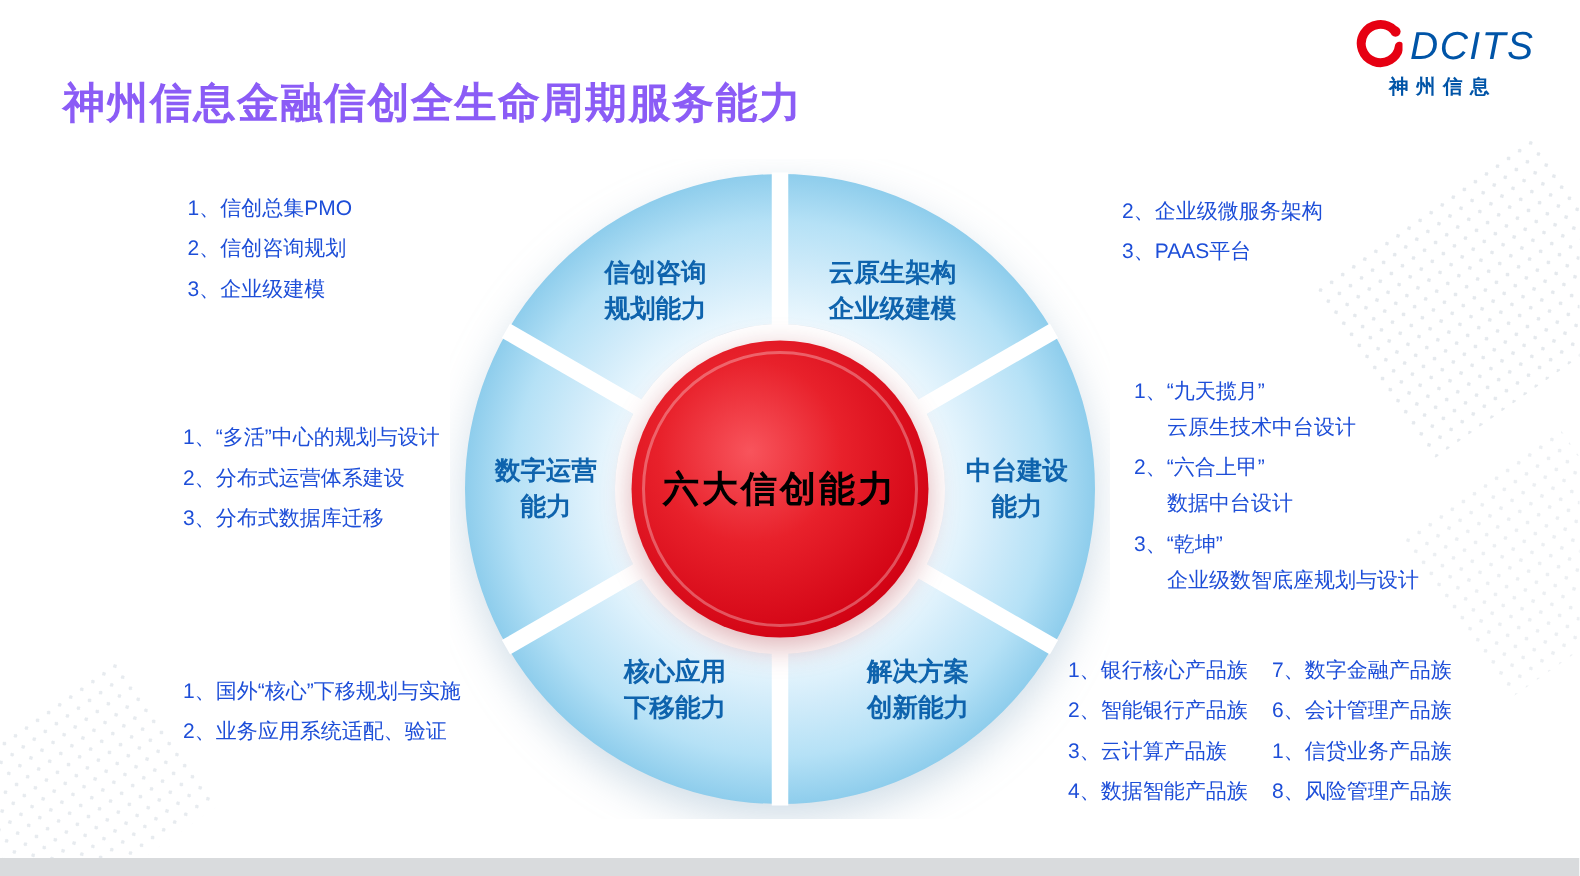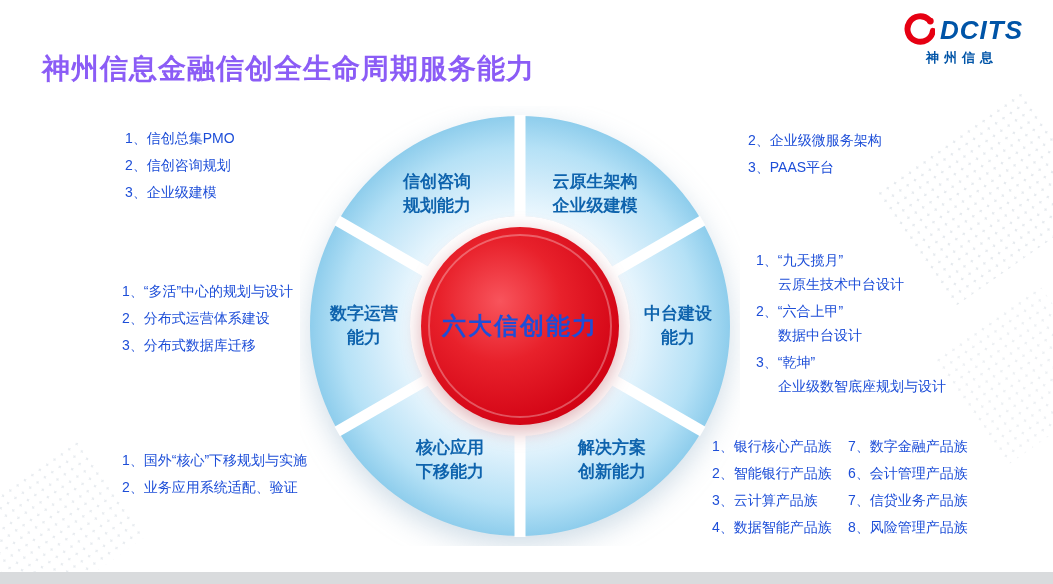--- a/index.html
+++ b/index.html
@@ -14,34 +14,34 @@
   
   .page-title {
     position:absolute; left:42px; top:50px;
     font-size:28px; font-weight:800; color:#8b5cf6; letter-spacing:1px;
     white-space:nowrap;
   }
 
   
   .logo { position:absolute; top:13px; right:30px; display:flex; flex-direction:column; align-items:center; }
   .logo-row { display:flex; align-items:center; gap:5px; }
-  .logo-brand { color:#0054A7; font-size:26px; font-weight:700; font-style:italic; letter-spacing:1px; }
+  .logo-brand { color:#0054A7; font-size:26px; font-weight:400; font-style:italic; letter-spacing:1px; }
   .logo-sub { color:#0054A7; font-size:13px; font-weight:700; letter-spacing:5px; margin-top:2px; }
 
   
   .wheel { position:absolute; left:300px; top:106px; width:440px; height:440px; }
   .wheel svg { position:absolute; left:0; top:0; }
   .seg-label {
     position:absolute; transform:translate(-50%,-50%);
     text-align:center; color:#0E63AD; font-weight:800; font-size:17px;
     line-height:1.4; white-space:nowrap;
   }
   .center-label {
     position:absolute; left:220px; top:220px; transform:translate(-50%,-50%);
-    color:#1d4ed8; font-size:24px; font-weight:800; letter-spacing:2px; white-space:nowrap;
+    color:#000000; font-size:24px; font-weight:800; letter-spacing:2px; white-space:nowrap;
   }
 
   
   .list { position:absolute; color:#1d4ed8; font-size:14px; font-weight:500; }
   .list .li { margin-bottom:9px; white-space:nowrap; }
   .list .li-main { margin-bottom:6px; white-space:nowrap; }
   .list .li-sub { margin-left:22px; margin-bottom:9px; white-space:nowrap; }
 
   
   .dots {
@@ -177,19 +177,19 @@
 
   <div class="list" style="left:712px; top:438px;">
     <div class="li">1、银行核心产品族</div>
     <div class="li">2、智能银行产品族</div>
     <div class="li">3、云计算产品族</div>
     <div class="li">4、数据智能产品族</div>
   </div>
   <div class="list" style="left:848px; top:438px;">
     <div class="li">7、数字金融产品族</div>
     <div class="li">6、会计管理产品族</div>
-    <div class="li">7、信贷业务产品族</div>
+    <div class="li">1、信贷业务产品族</div>
     <div class="li">8、风险管理产品族</div>
   </div>
 
   <div class="bottom-strip"></div>
 
 </div>
 
 </body></html>

